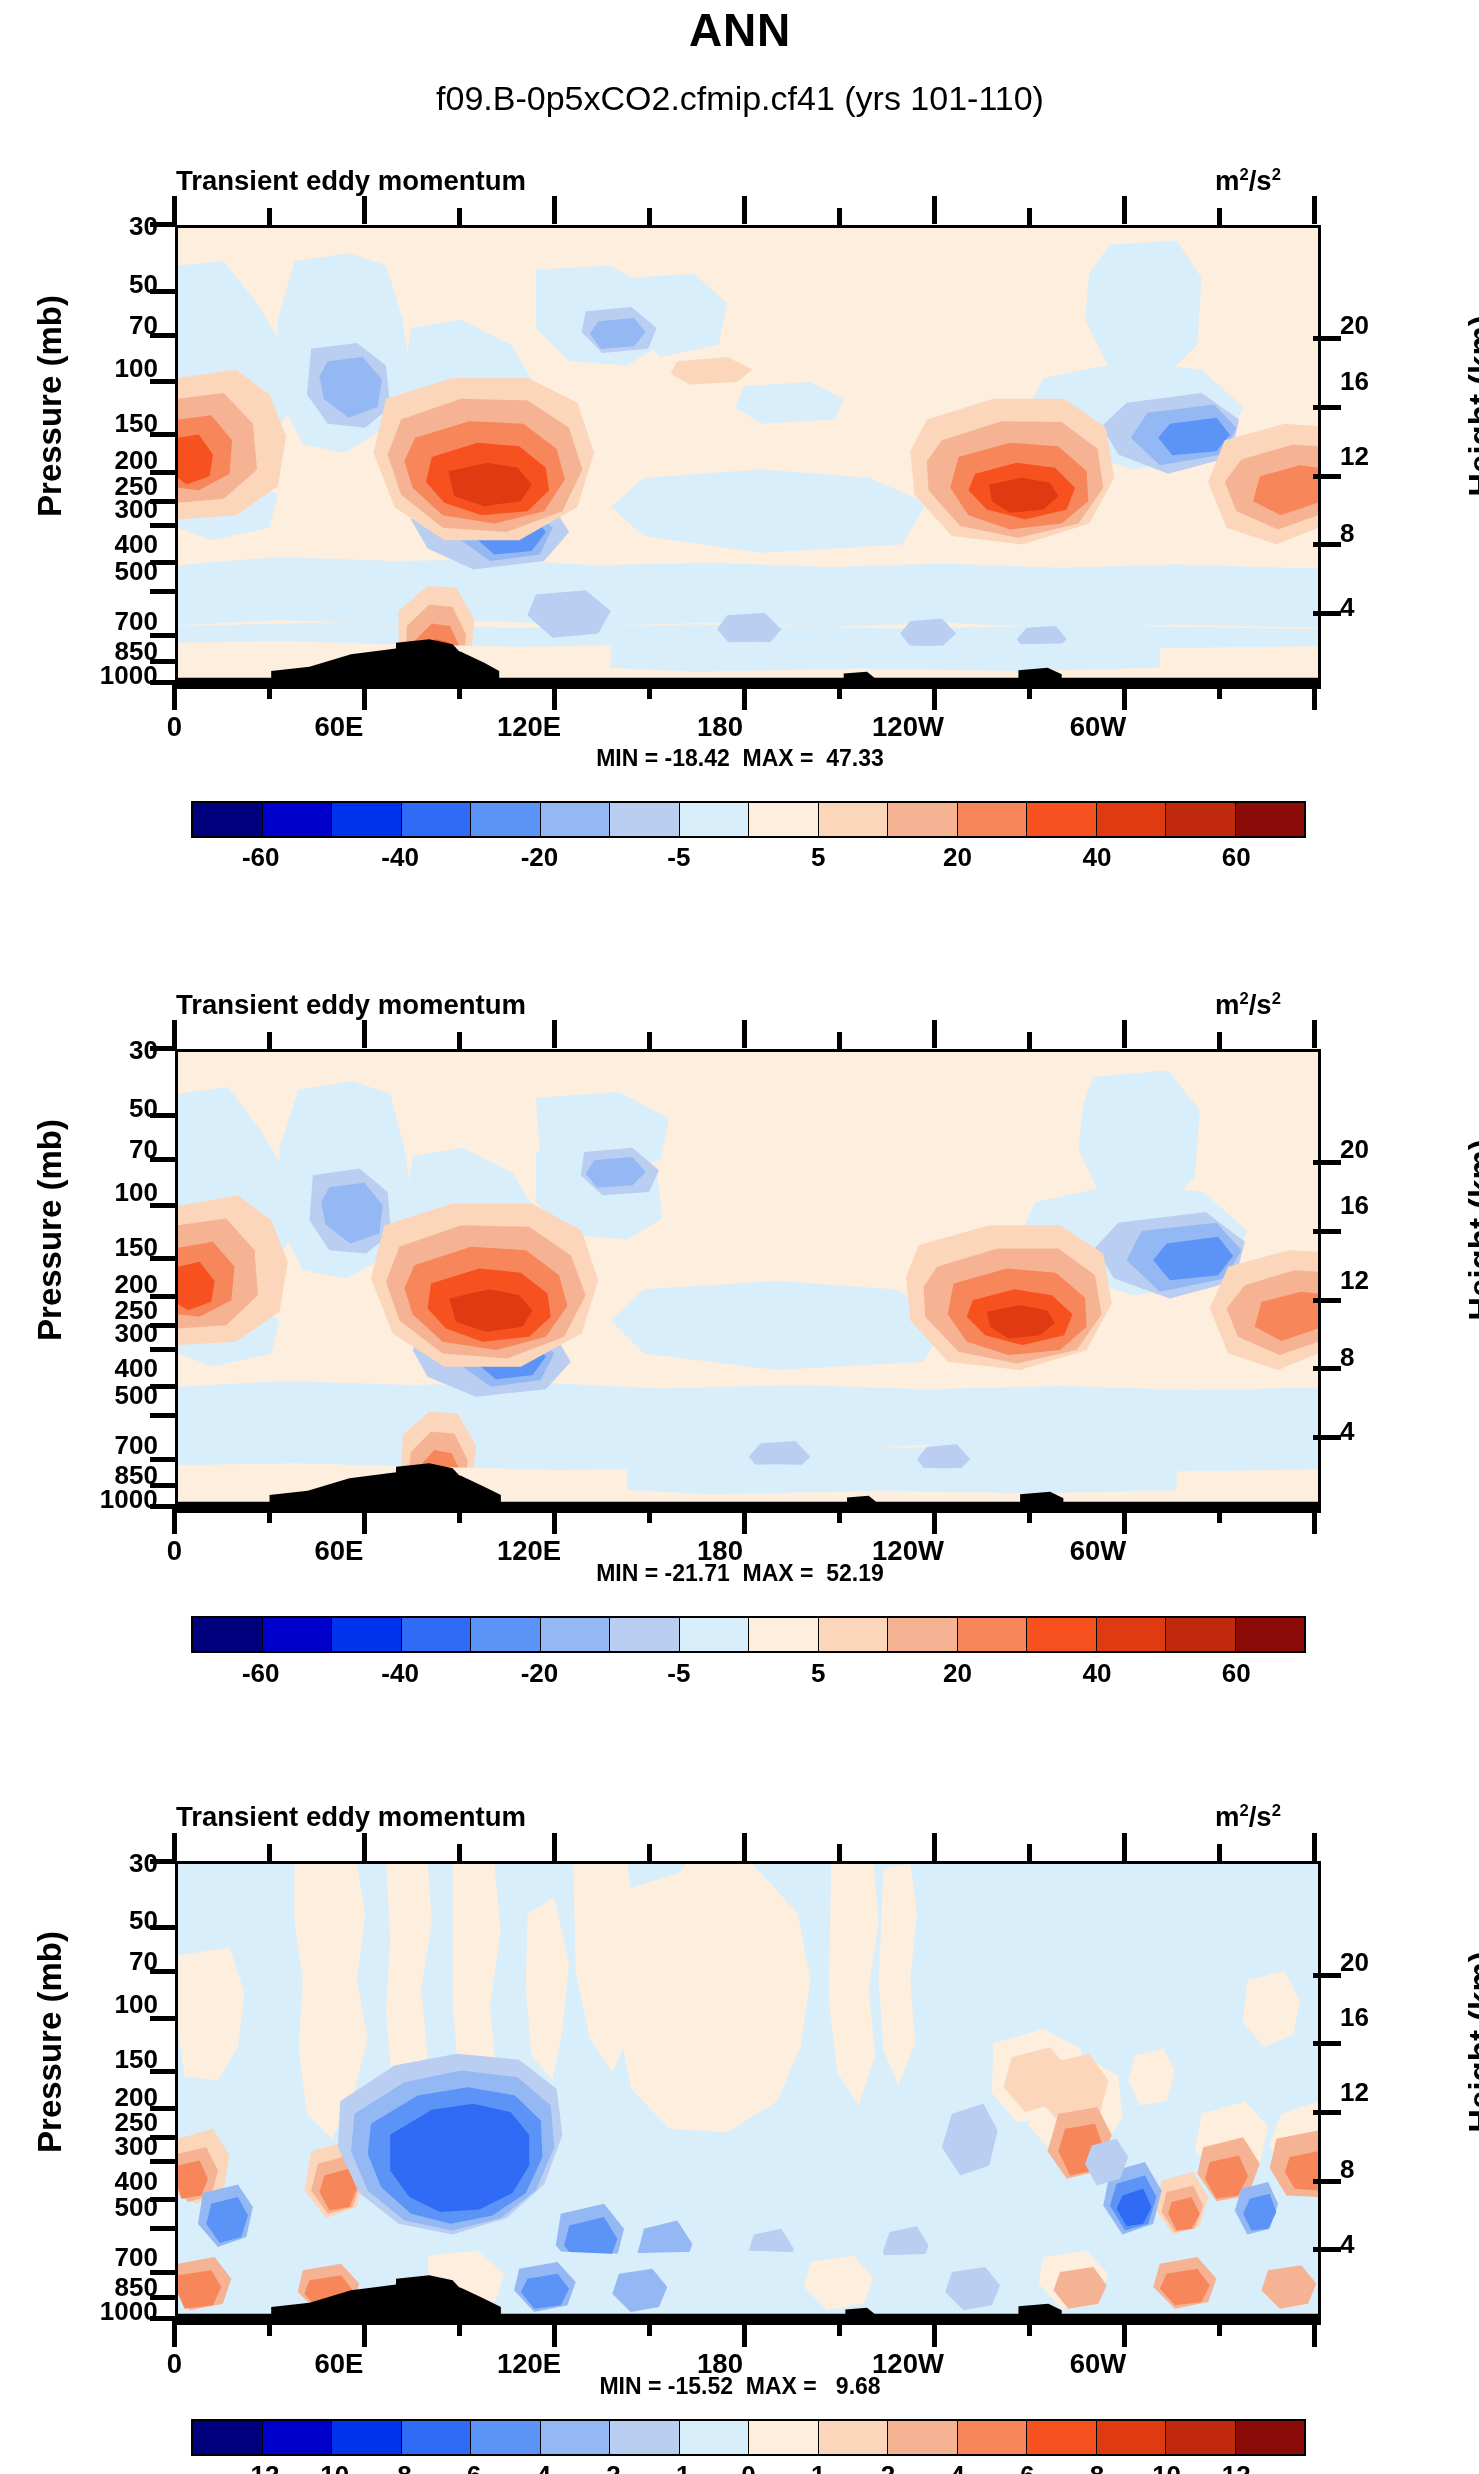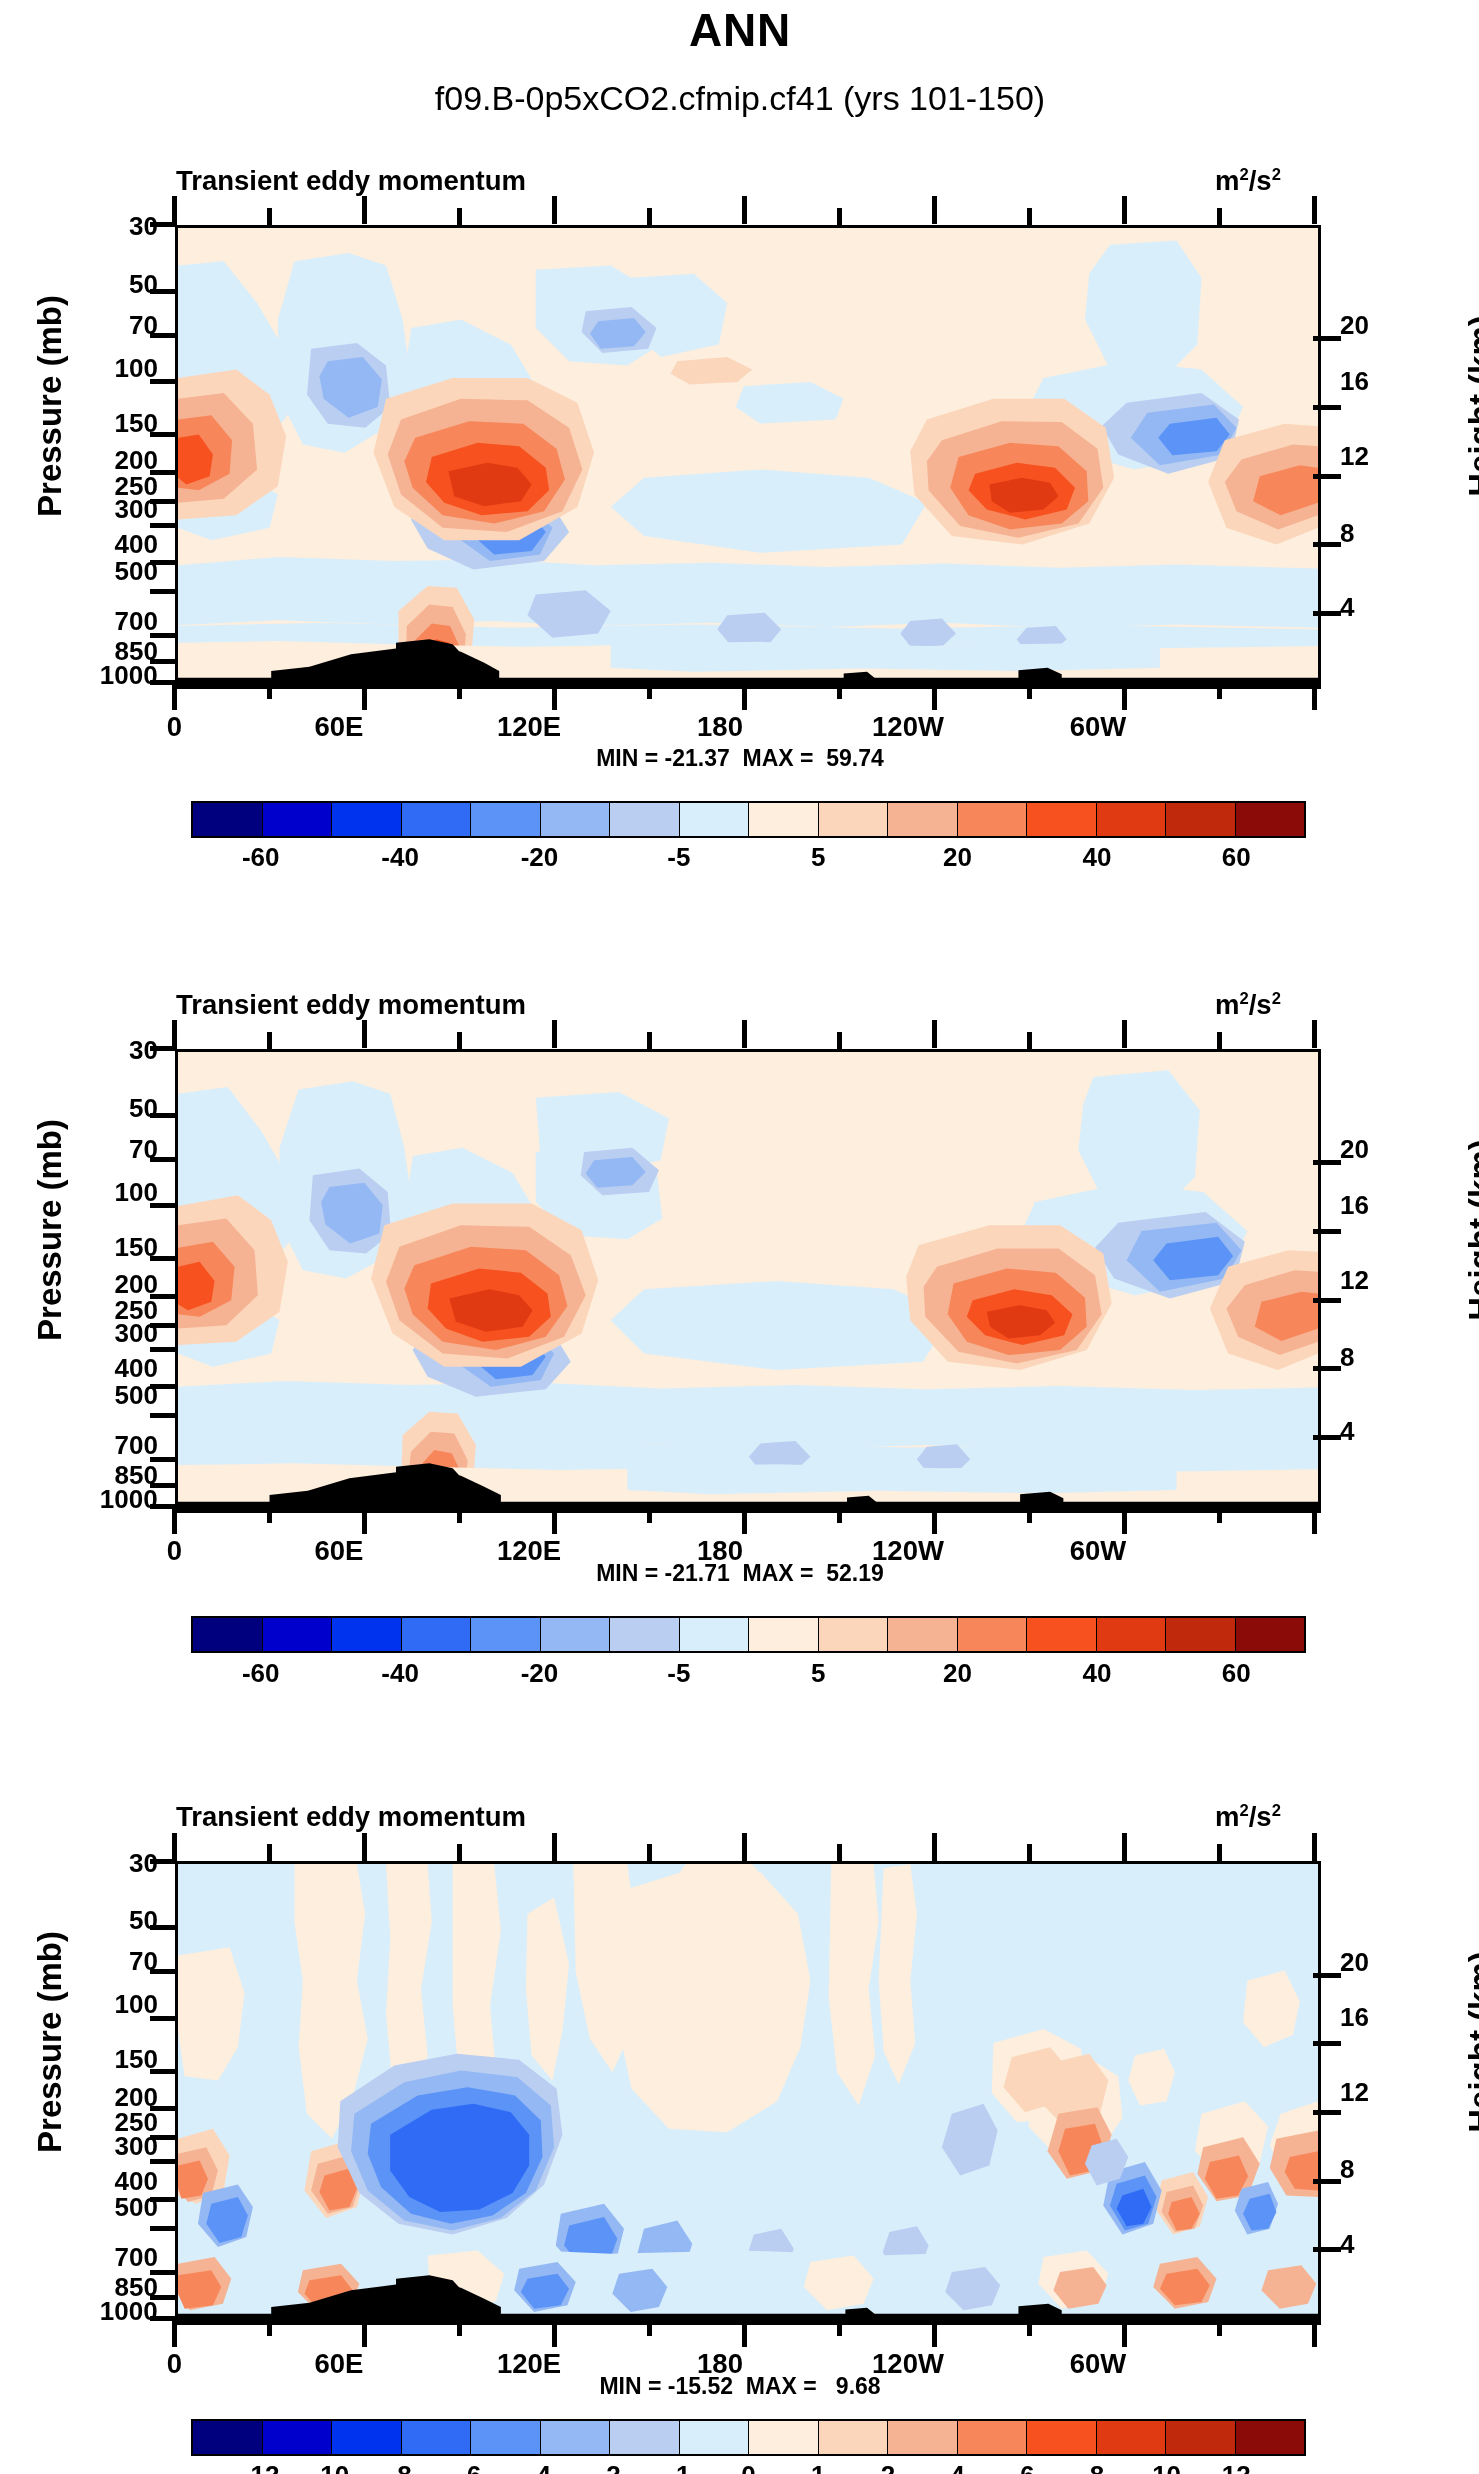--- a/index.html
+++ b/index.html
@@ -43,21 +43,21 @@
   .cbar-labels{position:absolute;height:33px;text-align:right;}
   .cbar-labels span{position:absolute;font-size:26px;font-weight:bold;
                     transform:translateX(-50%);white-space:nowrap;}
 </style>
 </head>
 <body>
 
 <div id="suptitle">ANN</div>
 
 <div class="panel" style="top:0;height:882px;">
-  <div class="panel-title" style="top:79px;">f09.B-0p5xCO2.cfmip.cf41 (yrs 101-150)</div>
+  <div class="panel-title" style="top:79px;">f09.B-0p5xCO2.cfmip.cf41 (yrs 101-110)</div>
 
   <div class="var-label" style="left:176px;top:165px;">Transient eddy momentum</div>
   <div class="unit-label" style="left:1215px;top:165px;">
     <span>m</span><sup>2</sup><span>/s</span><sup>2</sup>
   </div>
 
   <div class="ylab" style="left:-75px;top:387px;width:250px;text-align:center;">Pressure (mb)</div>
   <div class="ylab" style="left:1356px;top:387px;width:250px;text-align:center;">Height (km)</div>
 
   <div class="plotbox" style="left:175px;top:225px;width:1140px;height:458px;">
@@ -157,21 +157,21 @@
 
   <div>
     <div class="xtick" style="left:133px;top:711px;width:83px;">0</div>
     <div class="xtick" style="left:281px;top:711px;width:116px;">60E</div>
     <div class="xtick" style="left:471px;top:711px;width:116px;">120E</div>
     <div class="xtick" style="left:662px;top:711px;width:116px;">180</div>
     <div class="xtick" style="left:850px;top:711px;width:116px;">120W</div>
     <div class="xtick" style="left:1040px;top:711px;width:116px;">60W</div>
   </div>
 
-  <div class="minmax" style="top:745px;">MIN = -21.37  MAX =  59.74</div>
+  <div class="minmax" style="top:745px;">MIN = -18.42  MAX =  47.33</div>
 
   <div class="cbar" style="left:191px;top:801px;width:1115px;height:37px;">
       <div class="seg" style="background: rgb(0, 0, 127);"></div>
       <div class="seg" style="background: rgb(0, 0, 205);"></div>
       <div class="seg" style="background: rgb(0, 51, 238);"></div>
       <div class="seg" style="background: rgb(47, 107, 245);"></div>
       <div class="seg" style="background: rgb(91, 147, 247);"></div>
       <div class="seg" style="background: rgb(147, 184, 243);"></div>
       <div class="seg" style="background: rgb(185, 206, 241);"></div>
       <div class="seg" style="background: rgb(217, 238, 251);"></div>

